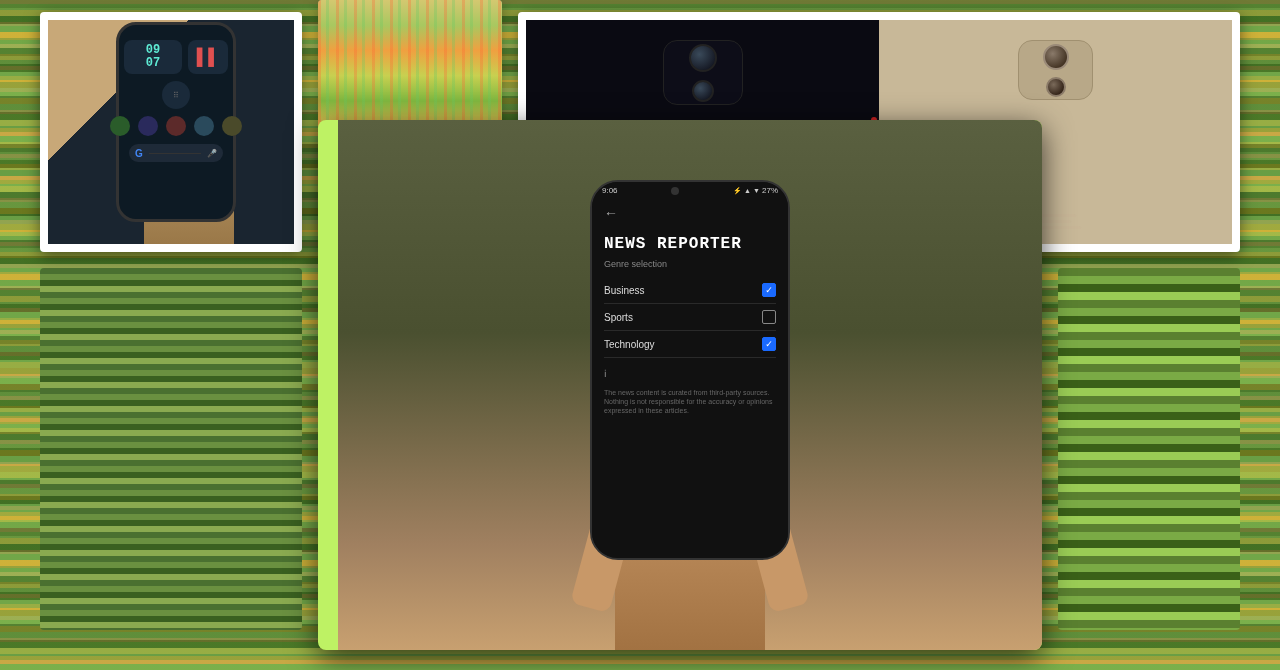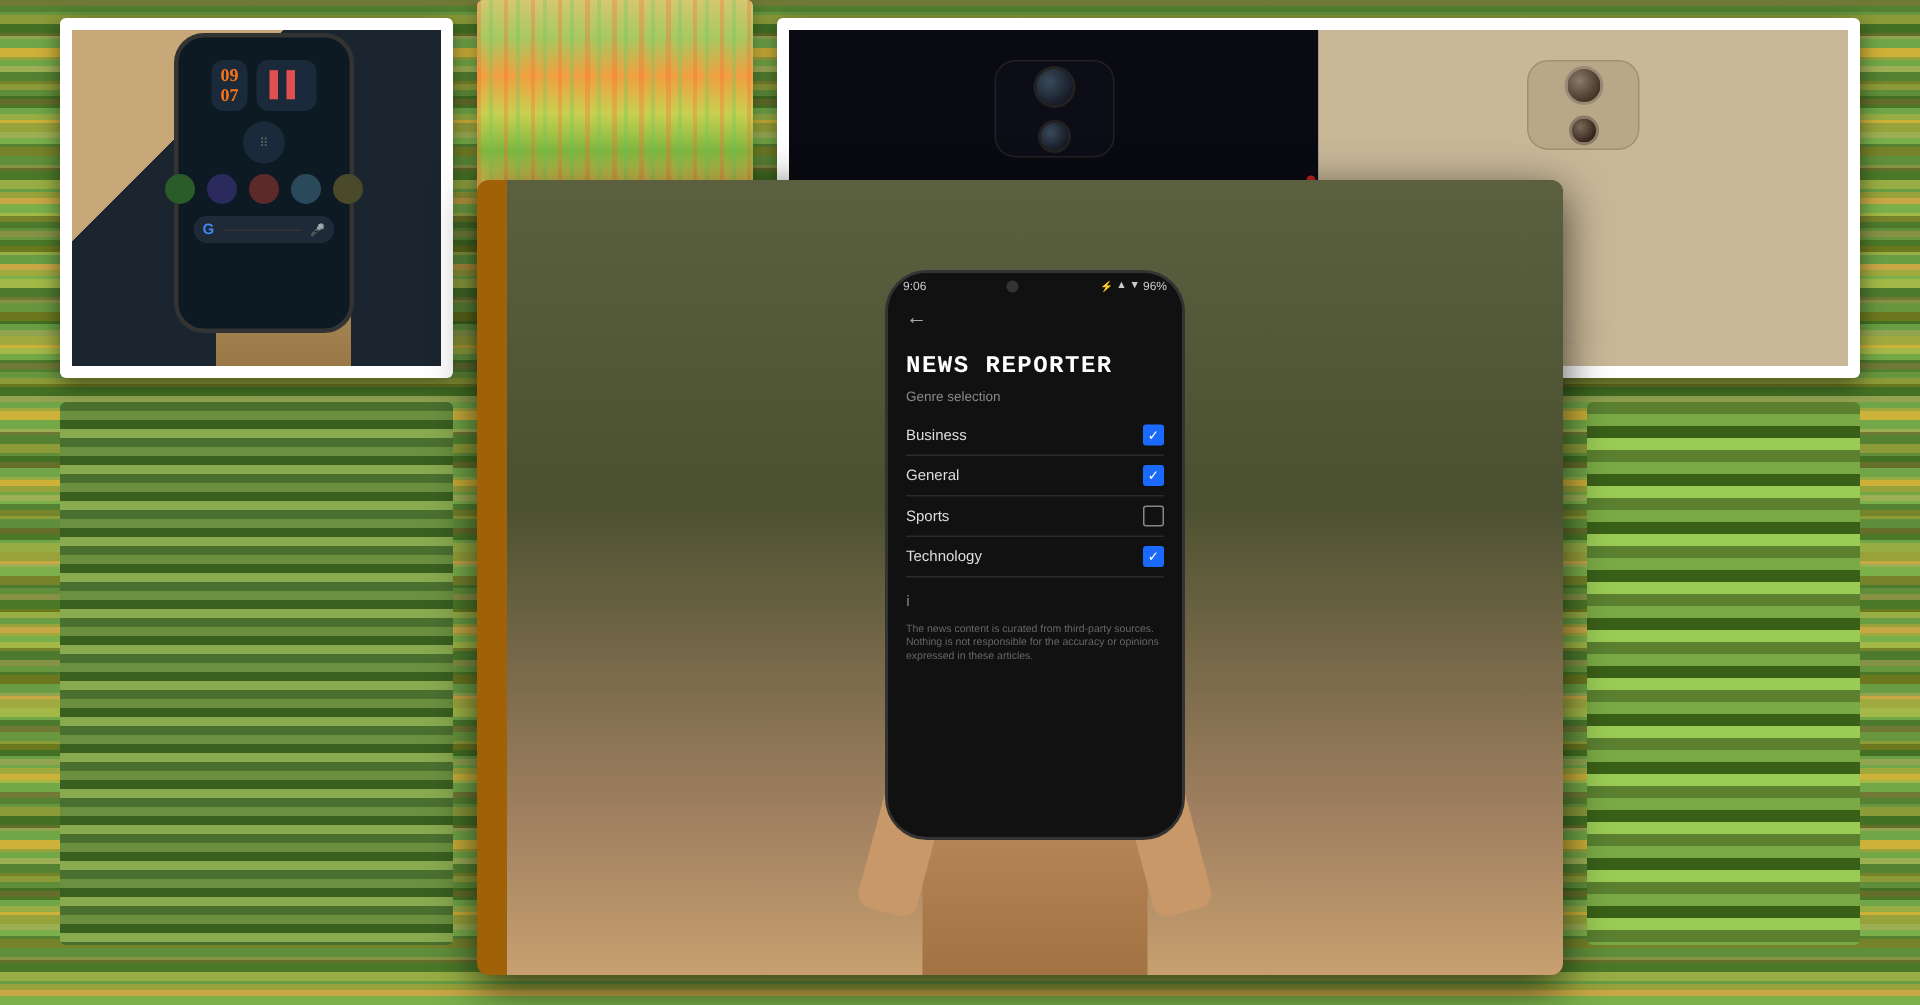--- a/index.html
+++ b/index.html
@@ -90,21 +90,21 @@
       overflow: hidden;
     }
 
     .photo-bottom-center {
       grid-column: 2 / 4;
       grid-row: 1 / 3;
       margin: 120px 8px 20px 8px;
       border-radius: 8px;
       overflow: hidden;
       box-shadow: 0 8px 30px rgba(0,0,0,0.7);
-      background: #a16207;
+      background: #bef264;
       z-index: 10;
       position: relative;
       padding-left: 20px;
     }
 
     .photo-bottom-right {
       grid-column: 4;
       grid-row: 2;
       margin: 8px 40px 40px 8px;
       border-radius: 4px;
@@ -139,23 +139,23 @@
 
     .pixel-screen-top {
       display: flex;
       gap: 6px;
       margin-bottom: 4px;
     }
 
     .pixel-widget-time {
       background: #1a2a3a;
       border-radius: 8px;
-      padding: 4px 6px;
-      color: #f97316;
-      font-family: Liberation Serif, serif;
+      padding: 4px 22px;
+      color: #5eead4;
+      font-family: Liberation Mono, monospace;
       font-size: 14px;
       font-weight: bold;
       line-height: 1.1;
     }
 
     .pixel-widget-red {
       background: #1a2a3a;
       border-radius: 8px;
       width: 40px;
       display: flex;
@@ -531,44 +531,40 @@
 
       <div class="center-phone">
 
         <div class="phone-status-bar">
           <span>9:06</span>
           <div style="width:8px;height:8px;background:#333;border-radius:50%;"></div>
           <div style="display:flex;gap:2px;align-items:center;">
             <span style="font-size:7px;">⚡</span>
             <span style="font-size:7px;">▲</span>
             <span style="font-size:7px;">▼</span>
-            <span>96%</span>
+            <span>27%</span>
           </div>
         </div>
 
         <div class="phone-screen">
 
           <div class="phone-back-arrow">←</div>
 
           <div class="news-reporter-title">NEWS REPORTER</div>
 
           <div class="genre-selection-label">Genre selection</div>
 
           <div>
 
             <div class="genre-item">
               <span class="genre-name">Business</span>
               <div class="genre-checkbox checked"></div>
             </div>
 
 
-            <div class="genre-item">
-              <span class="genre-name">General</span>
-              <div class="genre-checkbox checked"></div>
-            </div>
 
 
 
             <div class="genre-item">
               <span class="genre-name">Sports</span>
               <div class="genre-checkbox unchecked"></div>
             </div>
 
             <div class="genre-item">
               <span class="genre-name">Technology</span>

